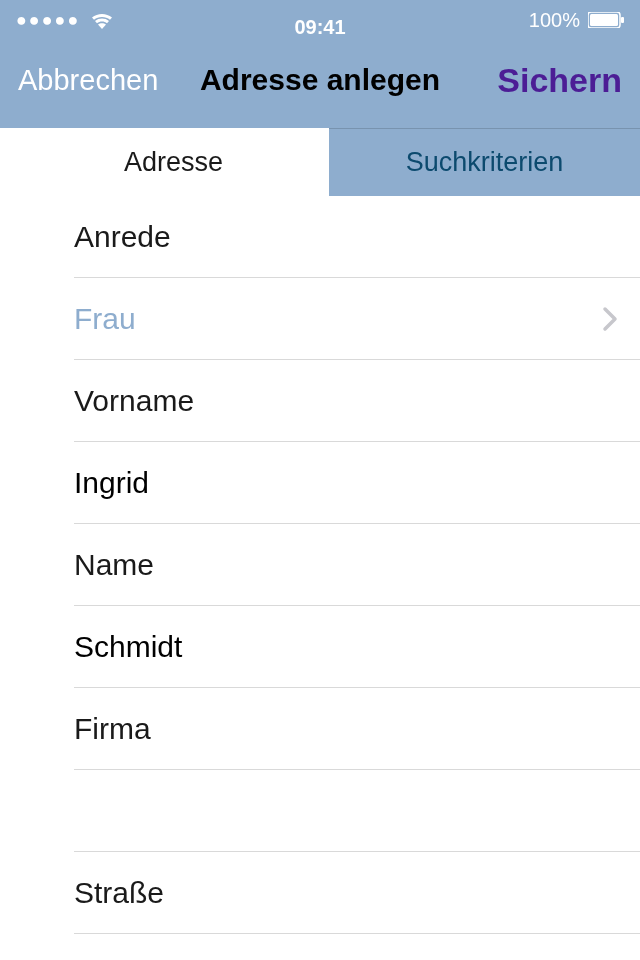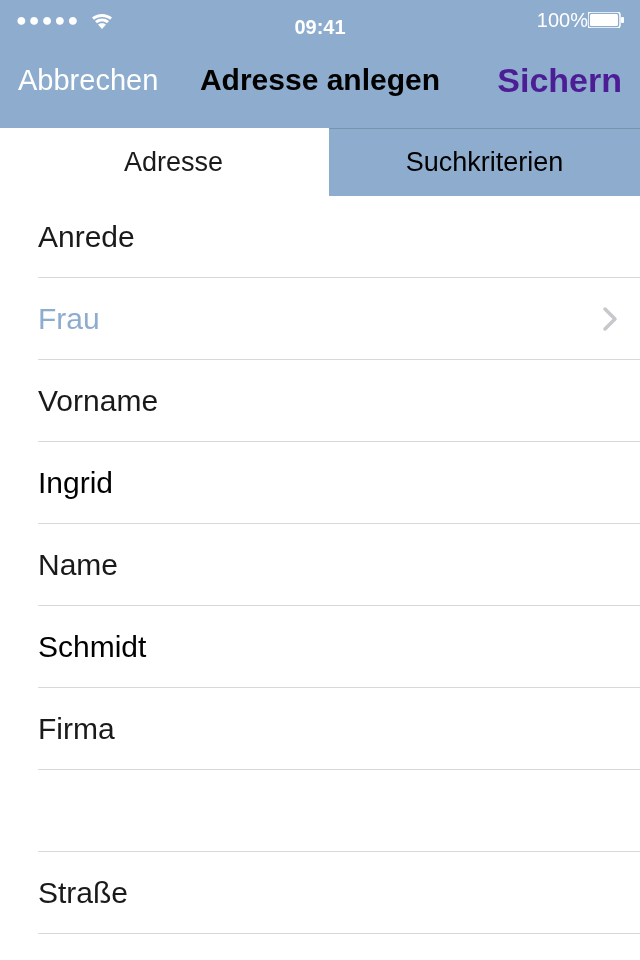--- a/index.html
+++ b/index.html
@@ -29,20 +29,21 @@
     .status-left {
       display: flex;
       align-items: center;
       gap: 10px;
     }
     .dots { letter-spacing: 2px; font-size: 18px; }
     .wifi-icon svg { display: block; }
     .status-right {
       display: flex;
       align-items: center;
+      gap: 8px;
     }
     .battery-icon svg { display: block; }
     .status-time {
       font-weight: 600;
       position: absolute;
       left: 50%;
       transform: translateX(-50%);
       top: 16px;
     }
     .nav-bar {
@@ -84,26 +85,27 @@
       justify-content: center;
       font-size: 27px;
     }
     .tab.active {
       background: #ffffff;
       color: #1a1a1a;
       font-weight: 400;
     }
     .tab.inactive {
       background: #8eadce;
-      color: #000000;
+      color: #0c4a6e;
       border-top: 1px solid rgba(0,0,0,0.15);
       font-weight: 400;
     }
     .form {
       padding: 0 0 0 38px;
+      margin-left: 36px;
     }
     .row {
       border-bottom: 1px solid #d9d9d9;
       display: flex;
       align-items: center;
       min-height: 82px;
       padding-right: 22px;
     }
     .row.label-row {
       border-bottom: 1px solid #d9d9d9;

